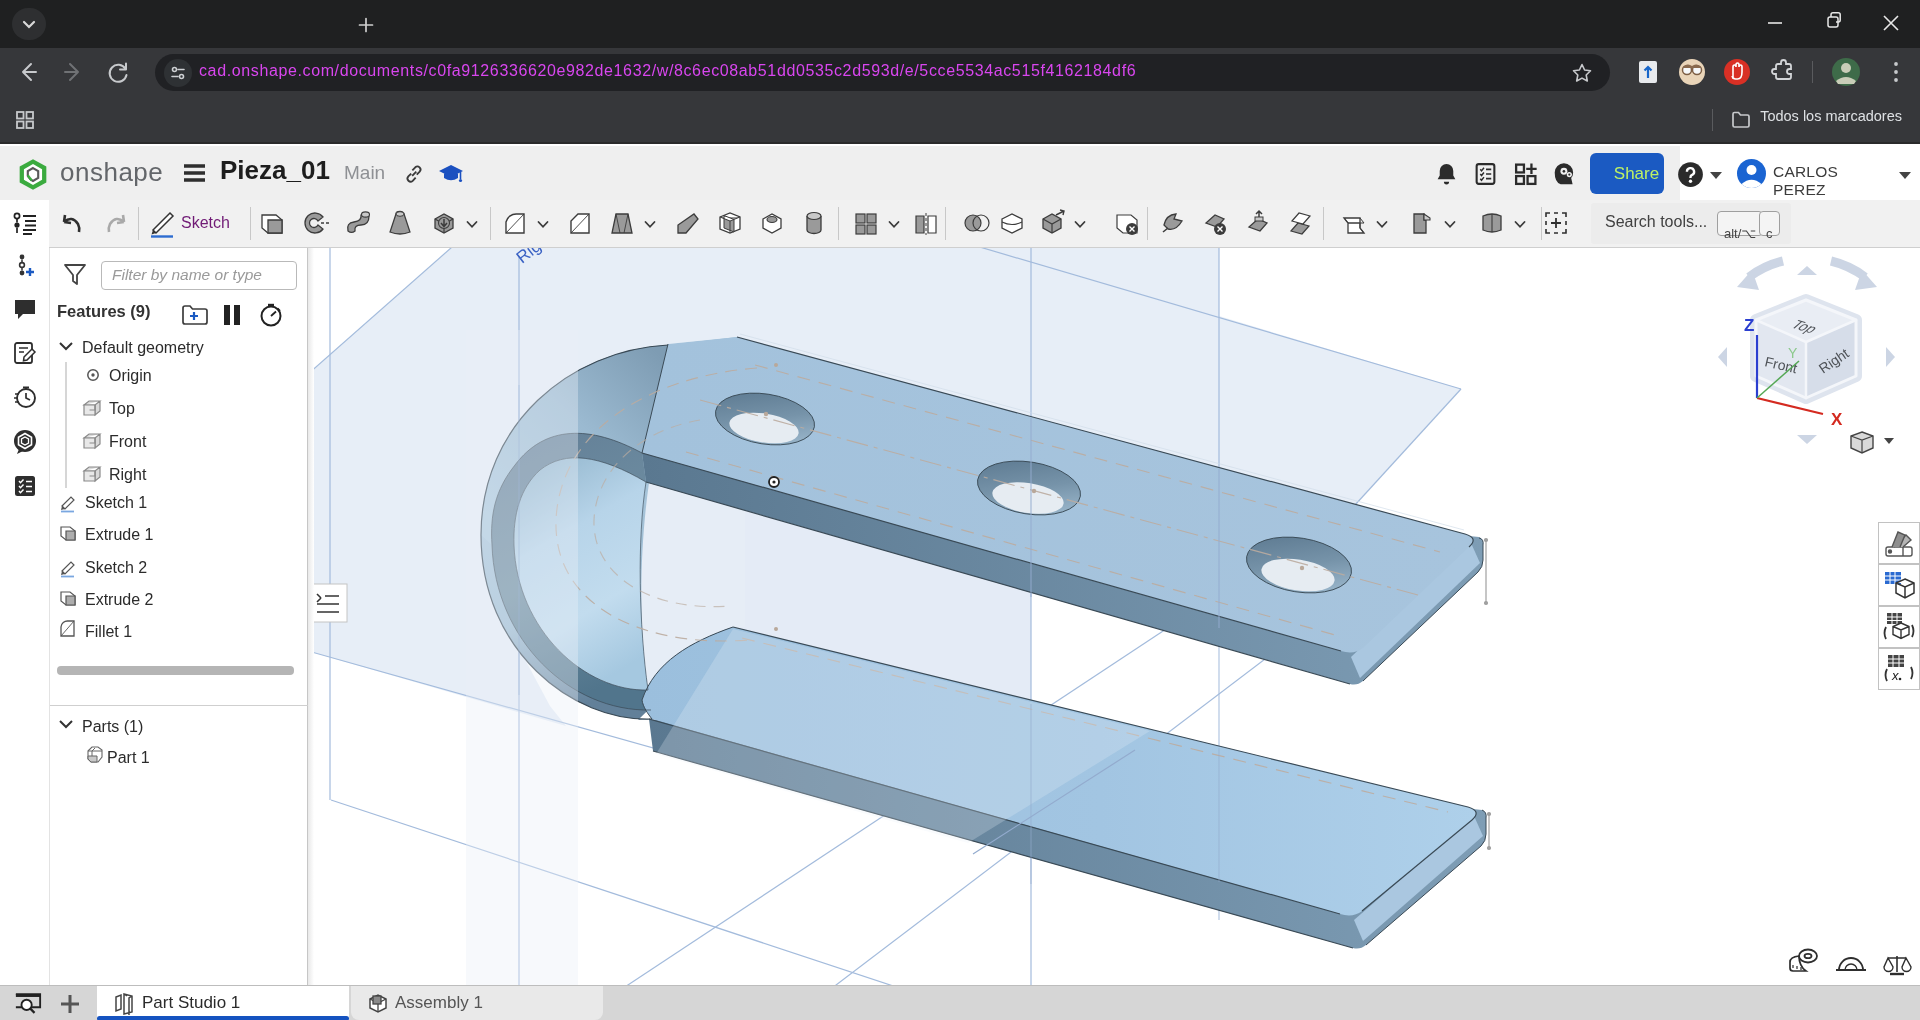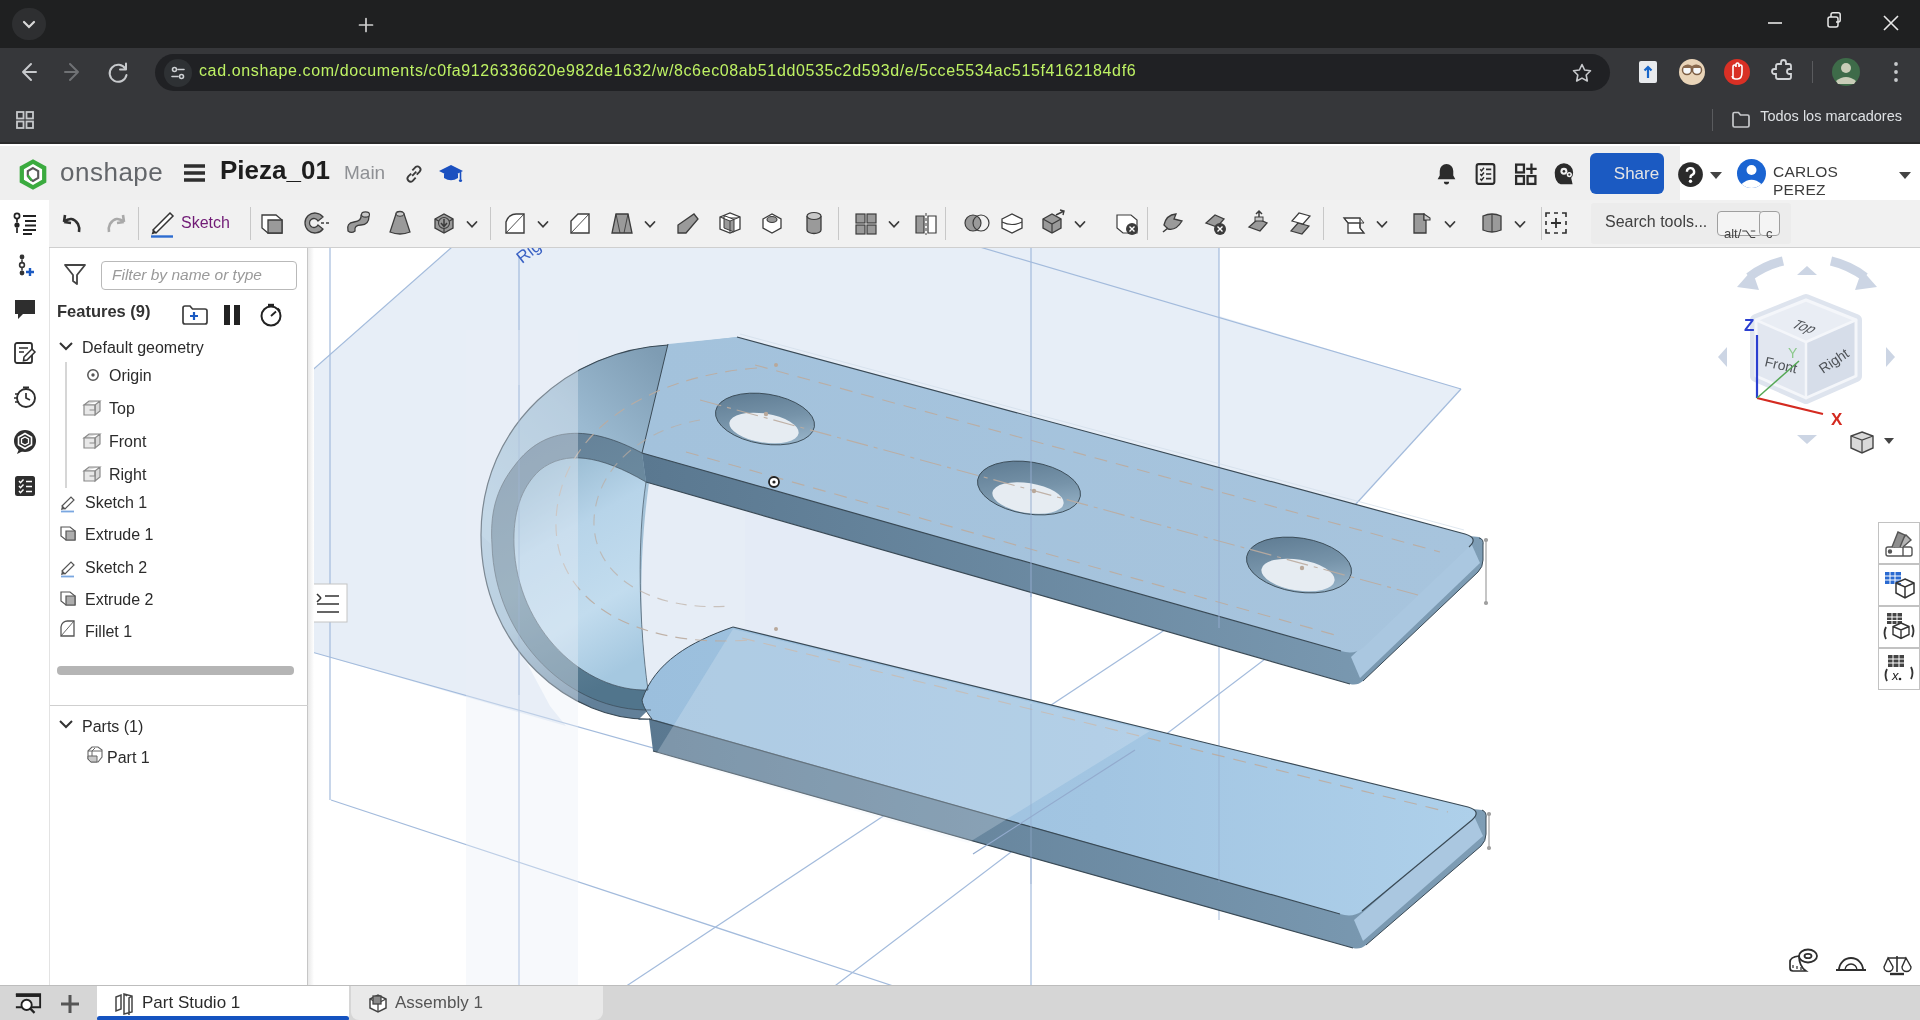--- a/index.html
+++ b/index.html
@@ -10,30 +10,30 @@
   
   #tabstrip { position:absolute; left:0; top:0; width:1920px; height:48px; background:#1f2021; }
   #tabsearch { position:absolute; left:12px; top:8px; width:34px; height:32px; border-radius:16px; background:#2e2f31; }
   #tab { position:absolute; left:55px; top:9px; width:286px; height:39px; background:#393a3d; border-radius:10px 10px 0 0; }
   #tabtitle { position:absolute; left:36px; top:10px; font-size:15px; color:#dfdfdf; letter-spacing:0.1px;}
   #newtab { position:absolute; left:352px; top:11px; width:28px; height:28px; color:#d8d8d8; }
   .wctl { position:absolute; top:0; width:58px; height:46px; color:#e8e8e8; }
   #addrrow { position:absolute; left:0; top:48px; width:1920px; height:48px; background:#36373a; }
   #bmrow { position:absolute; left:0; top:96px; width:1920px; height:48px; background:#36373a; border-bottom:2px solid #2a2a2b;}
   #urlpill { position:absolute; left:155px; top:6px; width:1455px; height:37px; background:#202124; border-radius:19px; }
-  #urltxt { position:absolute; left:44px; top:8px; font-size:16px; color:#bef264; letter-spacing:0.62px; white-space:nowrap; }
+  #urltxt { position:absolute; left:44px; top:8px; font-size:16px; color:#d946ef; letter-spacing:0.62px; white-space:nowrap; }
   .navic { position:absolute; top:6px; width:36px; height:36px; }
   #bmright { position:absolute; right:18px; top:12px; color:#dee1e4; font-size:14.5px; }
 
   
   #osheader { position:absolute; left:0; top:146px; width:1680px; height:54px; background:#efefef; }
   #oslogotxt { position:absolute; left:60px; top:11px; font-size:26px; color:#63666a; letter-spacing:0.5px; }
   #docname { position:absolute; left:220px; top:9px; font-size:26px; font-weight:bold; color:#1d1d1d; }
   #mainlbl { position:absolute; left:344px; top:16px; font-size:19px; color:#8e9094; }
-  #sharebtn { position:absolute; left:1590px; top:7px; width:74px; height:41px; background:#1b5ac2; border-radius:6px; color:#e5e5e5; font-size:17px; text-align:center; line-height:41px;padding-left:19px; }
+  #sharebtn { position:absolute; left:1590px; top:7px; width:74px; height:41px; background:#1b5ac2; border-radius:6px; color:#bef264; font-size:17px; text-align:center; line-height:41px;padding-left:19px; }
   #username { position:absolute; left:1773px; top:17px; font-size:15.5px; color:#3c3c3c; letter-spacing:0.2px;}
 
   
   #toolbar { position:absolute; left:49px; top:200px; width:1871px; height:48px; background:#f1f1f1; border-bottom:1px solid #cfcfcf; }
   #tbleft { position:absolute; left:0; top:200px; width:49px; height:48px; background:#fff; }
   #sketchlbl { position:absolute; left:132px; top:14px; font-size:16px; color:#701a75; }
   #searchtools { position:absolute; left:1542px; top:3px; width:200px; height:41px; background:#ececec; border-radius:3px;}
   #searchtxt { position:absolute; left:14px; top:10px; font-size:16px; color:#414141; }
   .kbd { position:absolute; top:8px; height:25px; border:1px solid #9f9f9f; border-radius:4px; background:#f4f4f4; color:#444; font-size:13px; line-height:23px; padding:10px 6px; }
 

